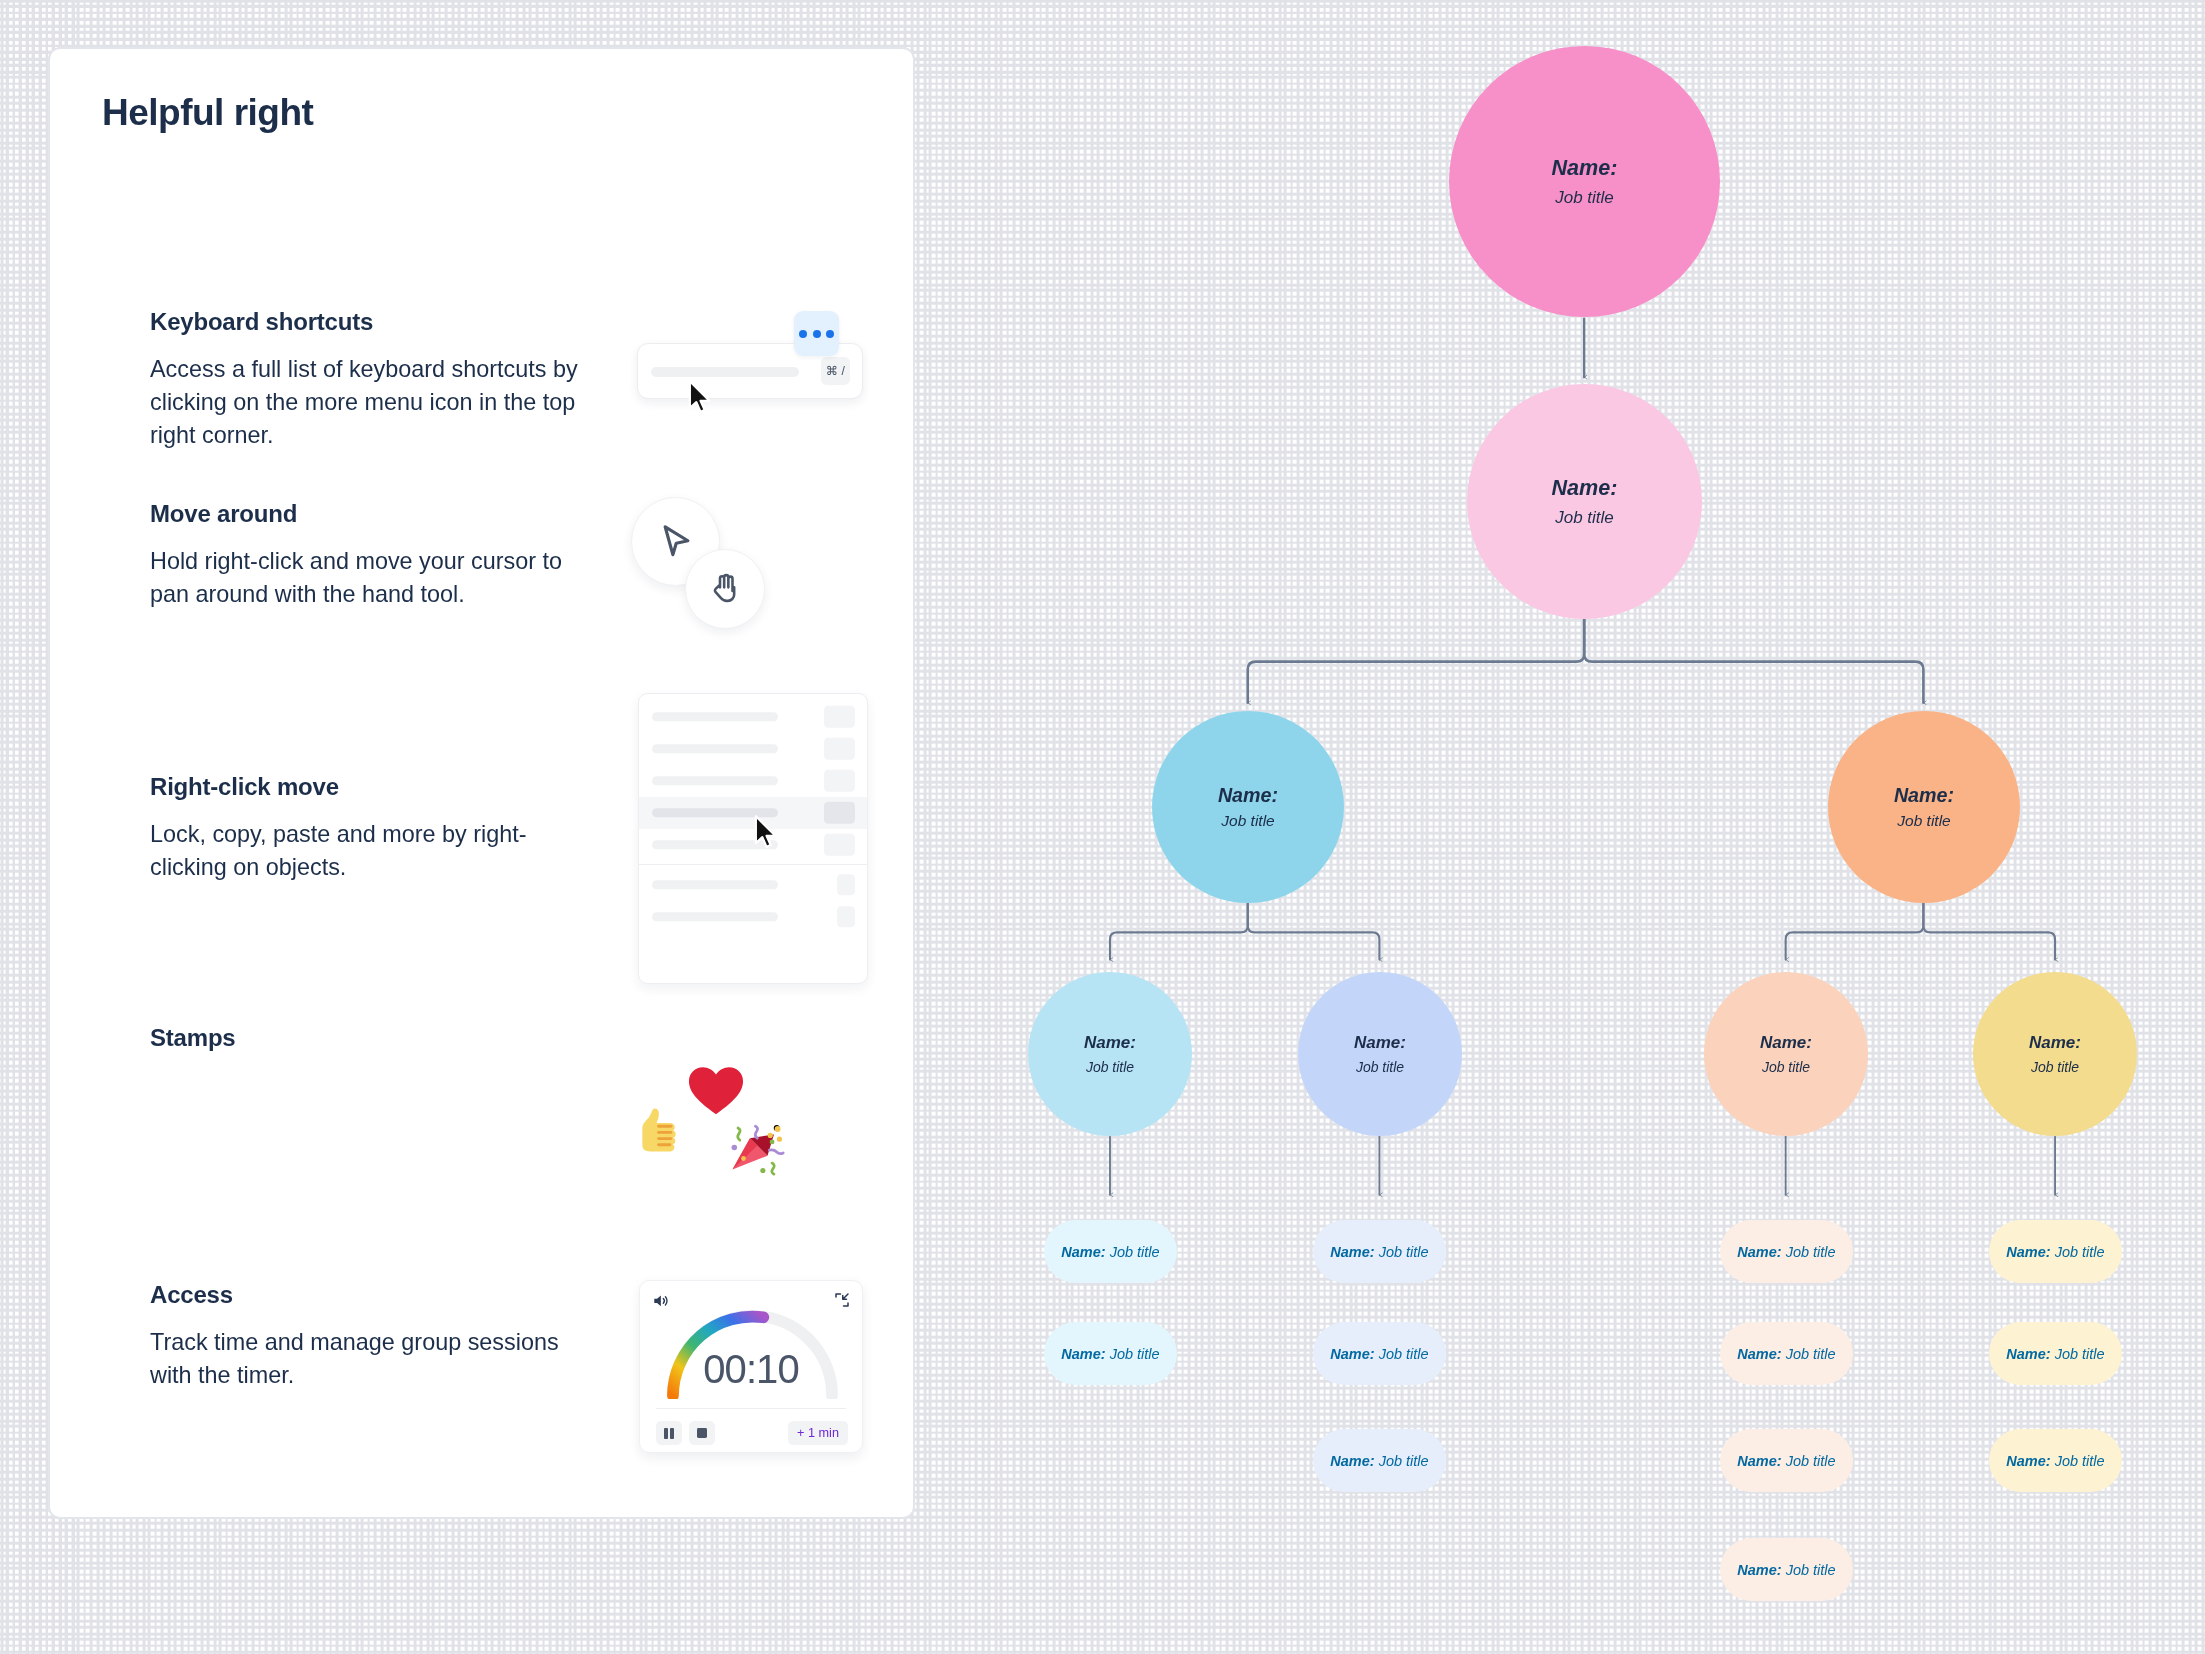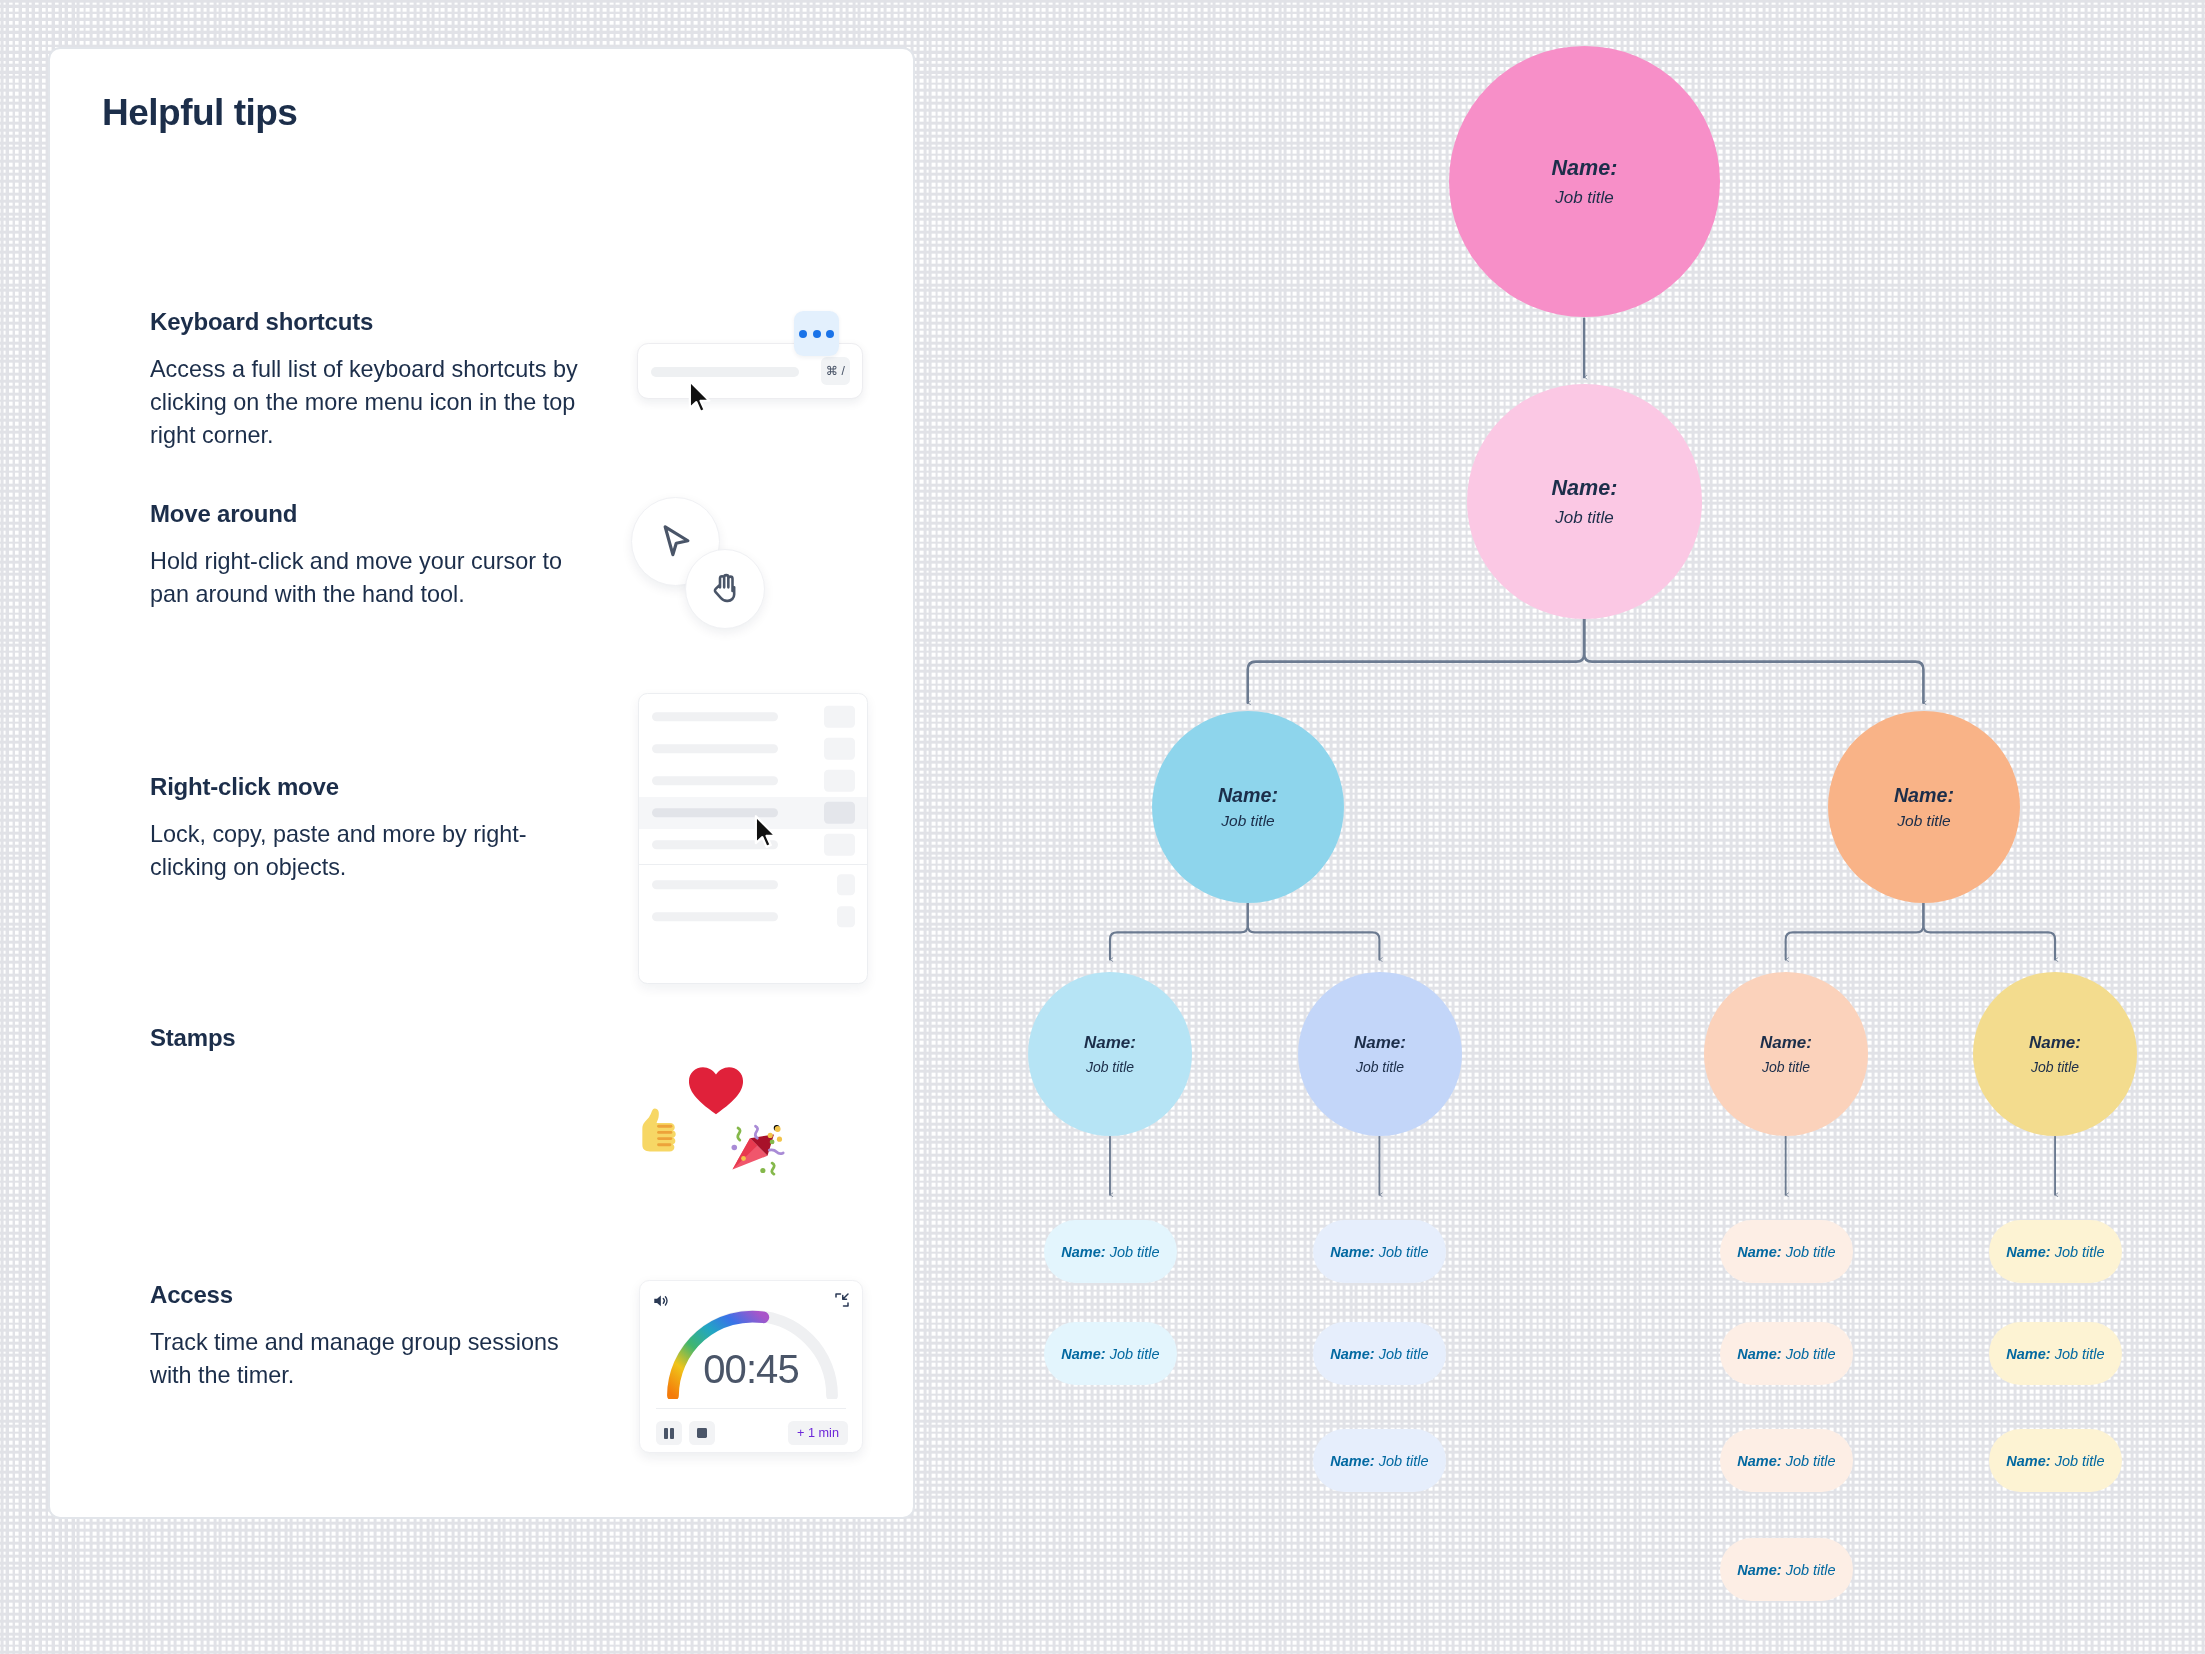--- a/index.html
+++ b/index.html
@@ -166,21 +166,21 @@
   .pill span{ font-size:14.5px; color:#0369a1; }
   .pill span b{ font-weight:bold; }
 </style>
 </head>
 <body>
 
 <div id="grid"></div>
 
 <div id="tips-panel">
 
-  <div id="tips-title">Helpful tips</div>
+  <div id="tips-title">Helpful right</div>
 
   <div class="tip" id="tip-0">
     <div class="tip-head">Keyboard shortcuts</div>
     <div class="tip-body">Access a full list of keyboard shortcuts by clicking on the more menu icon in the top right corner.</div>
   </div>
 
   <div class="tip" id="tip-1">
     <div class="tip-head">Move around</div>
     <div class="tip-body">Hold right-click and move your cursor to pan around with the hand tool.</div>
   </div>
@@ -341,21 +341,21 @@
           <stop offset="0.22" stop-color="#f0c419"></stop>
           <stop offset="0.42" stop-color="#3fb66f"></stop>
           <stop offset="0.62" stop-color="#22a6c3"></stop>
           <stop offset="0.80" stop-color="#3a72e8"></stop>
           <stop offset="1" stop-color="#a855c9"></stop>
         </linearGradient>
       </defs>
       <path d="M12,100 A88,88 0 0 1 188,100" fill="none" stroke="#eff0f2" stroke-width="13" stroke-linecap="round"></path>
       <path d="M12,100 A88,88 0 0 1 112,13.6" fill="none" stroke="url(#tgrad2)" stroke-width="13" stroke-linecap="round"></path>
     </svg>
-    <div id="tm-time">00:45</div>
+    <div id="tm-time">00:10</div>
     <div id="tm-divider"></div>
     <div class="tm-btn" id="tm-pause">
       <i></i>
         <i></i>
     </div>
     <div class="tm-btn" id="tm-stop">
       <i></i>
     </div>
     <div class="tm-btn" id="tm-add">+ 1 min</div>
   </div>

